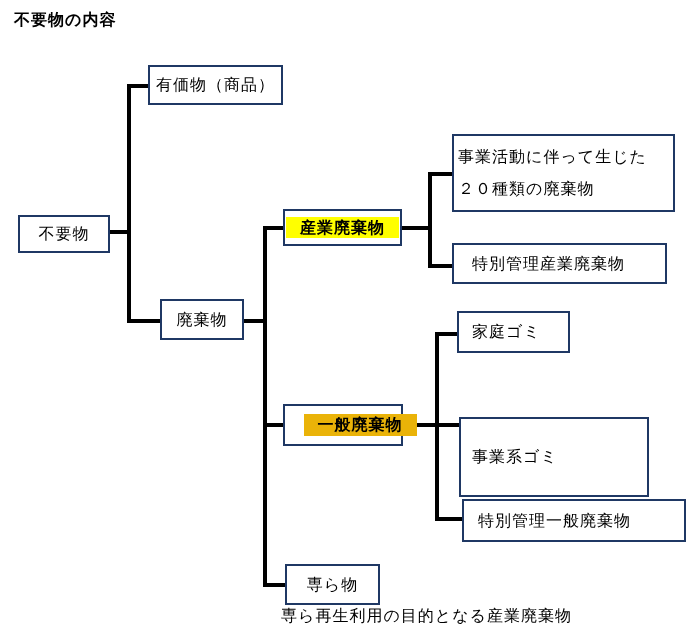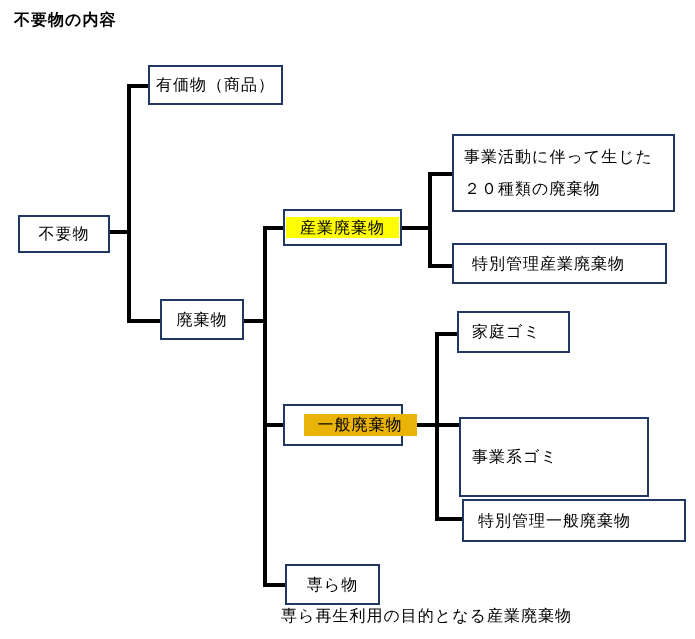--- a/index.html
+++ b/index.html
@@ -47,25 +47,25 @@
     line-height: 1.2;
   }
   .node.leftalign {
     justify-content: flex-start;
     padding-left: 10px;
   }
   .node.twolines {
     flex-direction: column;
     align-items: flex-start;
     justify-content: center;
-    padding-left: 10px;
+    padding-left: 4px;
     line-height: 2.0;
   }
   .node .hl {
-    font-weight: normal;
+    font-weight: bold;
     padding: 1px 14px;
   }
   .line {
     position: absolute;
     background: #000000;
   }
 </style>
 </head>
 <body>
 

